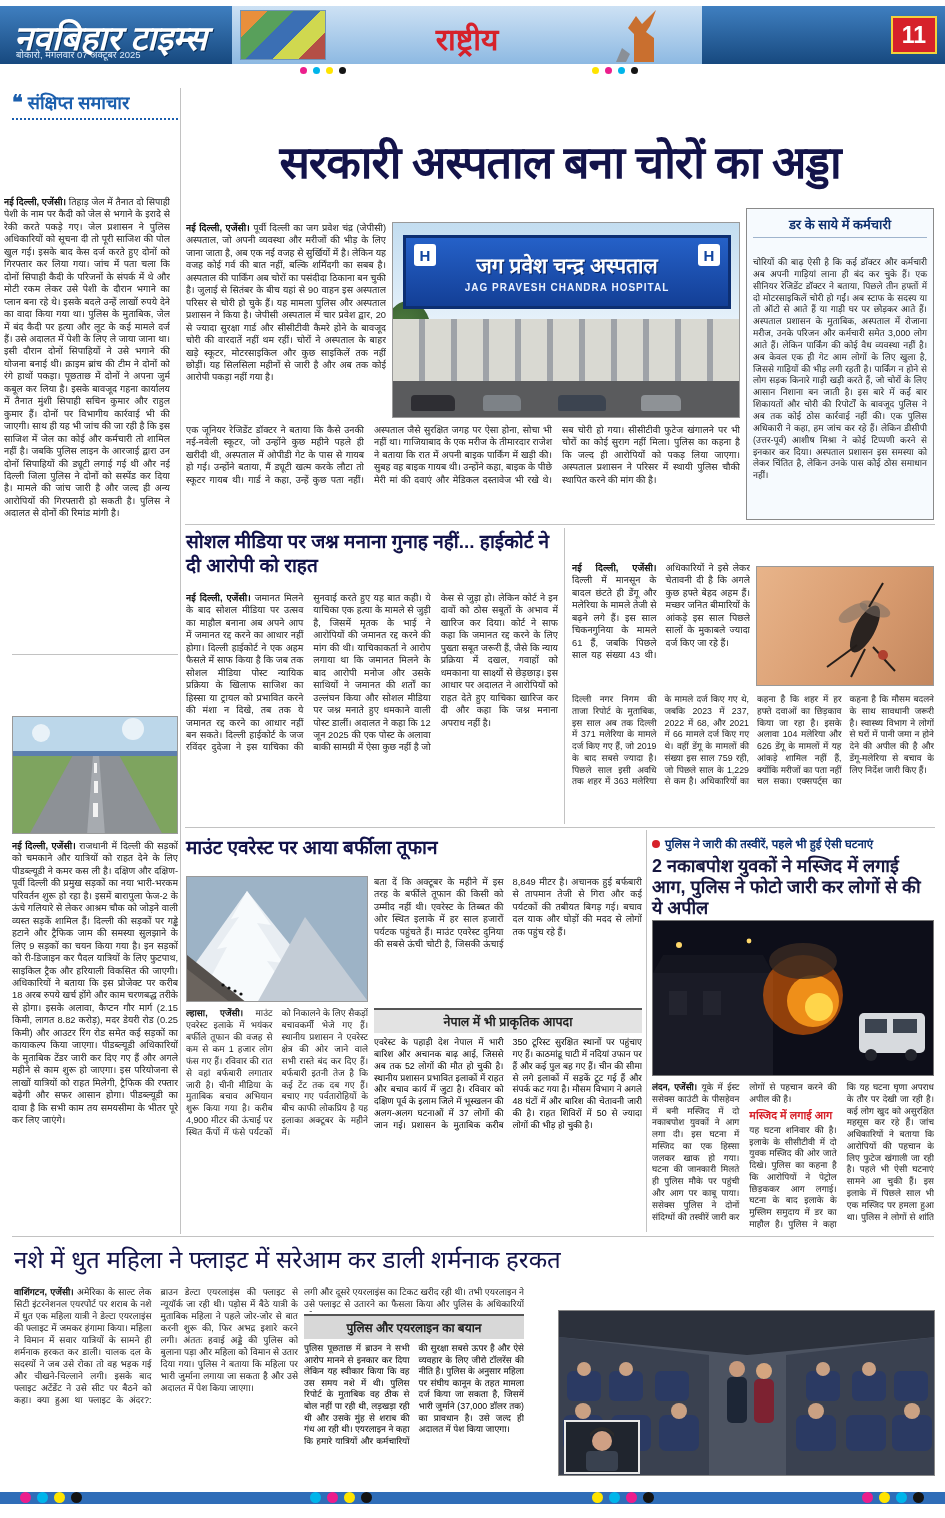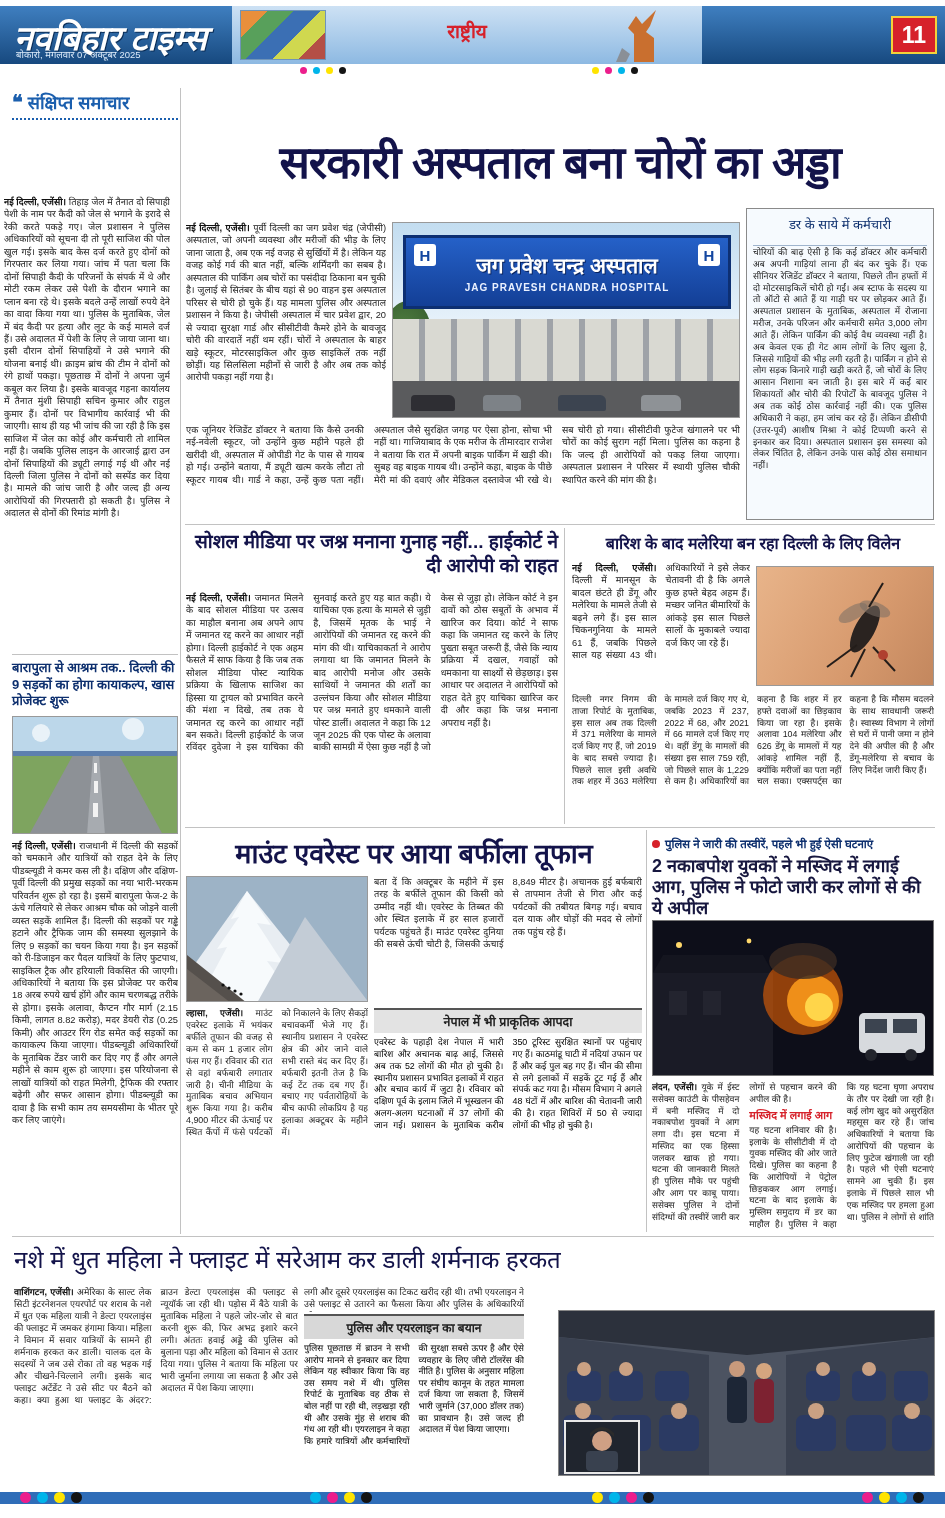--- a/index.html
+++ b/index.html
@@ -11,21 +11,21 @@
   .cols3{column-count:3;column-gap:10px}
   .cols4{column-count:4;column-gap:8px}
   .hline{position:absolute;background:#c2c2c2;height:1px}
   .vline{position:absolute;background:#c2c2c2;width:1px}
 
   
   .header{position:absolute;left:0;top:6px;width:945px;height:58px;background:linear-gradient(#3f7fc0,#17497f)}
   .masthead{position:absolute;left:14px;top:8px;color:#fff;font-size:34px;font-weight:bold;font-style:italic;text-shadow:1px 1px 0 #0a2c55}
   .dateline{position:absolute;left:16px;top:42px;color:#dcebfa;font-size:9.5px}
   .header-center{position:absolute;left:232px;top:0;width:470px;height:58px;background:linear-gradient(#cde1f4,#8db9e2)}
-  .section-title{position:absolute;left:0;top:12px;width:100%;text-align:center;color:#d6212a;font-size:19px;font-weight:bold}
+  .section-title{position:absolute;left:0;top:12px;width:100%;text-align:center;color:#d6212a;font-size:30px;font-weight:bold}
   .collage{position:absolute;left:8px;top:4px;width:86px;height:50px;border:1px solid #6f94b8;background:
     linear-gradient(135deg,#e98f3c 0 20%,#58a05b 20% 40%,#3b6fb4 40% 60%,#d0d84f 60% 80%,#b44f46 80% 100%)}
   .statue{position:absolute;right:10px;top:2px;width:96px;height:54px}
   .pageno{position:absolute;right:8px;top:10px;width:46px;height:38px;background:#d6212a;color:#fff;font-size:23px;font-weight:bold;display:flex;align-items:center;justify-content:center;border:2px solid #f3d23a}
 
   .dotgroup{position:absolute;display:flex;gap:6px}
   .dot{border-radius:50%}
   .dot.s{width:7px;height:7px}
   .dot.b{width:11px;height:11px}
   .c-m{background:#ec1e8c}.c-c{background:#00b5ea}.c-y{background:#ffe400}.c-k{background:#141414}
@@ -38,53 +38,53 @@
   .brief-headline{position:absolute;left:12px;top:120px;width:166px;color:#0d2f6e;font-size:13px;font-weight:bold;line-height:1.28}
   .brief-body{left:4px;top:196px;width:166px;height:456px}
 
   
   .kicker-wrap{position:absolute;left:185px;top:92px;width:750px;text-align:center}
   .kicker{display:inline-block;background:#ffe10a;color:#15154a;font-size:21px;font-weight:bold;padding:3px 14px}
   .lead-headline{position:absolute;left:185px;top:130px;width:750px;text-align:center;color:#13134a;font-size:45px;font-weight:bold;letter-spacing:-1px}
   .lead-col1{left:186px;top:222px;width:200px;height:198px}
   .lead-bottom{left:186px;top:424px;width:554px;height:96px}
   .lead-sidebox{position:absolute;left:746px;top:208px;width:188px;height:312px;border:1px solid #8a8a8a;background:#f6fafe;padding:6px;overflow:hidden}
-  .sidebox-title{color:#0d2f6e;font-size:13px;font-weight:normal;text-align:center;border-bottom:1px solid #9fb4cd;padding-bottom:12px;margin-bottom:1px}
+  .sidebox-title{color:#0d2f6e;font-size:13px;font-weight:bold;text-align:center;border-bottom:1px solid #9fb4cd;padding-bottom:4px;margin-bottom:19px}
   .sidebox-body{font-size:8.9px;line-height:1.33;text-align:justify;color:#1c1c1c}
 
   
   .hospital-photo{position:absolute;left:392px;top:222px;width:348px;height:196px;background:linear-gradient(#c3ddf0,#e9f3fb 55%,#c9c9c2 56%,#b9b9b2);border:1px solid #999;overflow:hidden}
   .hosp-sign{position:absolute;left:10px;top:12px;width:328px;height:74px;background:linear-gradient(#2561c8,#133f96);border:3px solid #0d2f72;display:flex;flex-direction:column;align-items:center;justify-content:center;gap:3px}
   .hosp-sign-hi{color:#fff;font-size:21px;font-weight:bold;text-shadow:1px 1px 0 #08225c}
   .hosp-sign-en{color:#eaf1ff;font-size:10px;font-weight:bold;letter-spacing:1px}
   .h-badge{position:absolute;top:6px;width:22px;height:22px;background:#fff;color:#1346a0;font-weight:bold;font-size:15px;display:flex;align-items:center;justify-content:center;border-radius:3px}
   .hosp-building{position:absolute;left:0;top:96px;width:348px;height:64px;background:
     repeating-linear-gradient(90deg,#d9d9d2 0 26px,#9fa3a8 26px 32px),
     repeating-linear-gradient(0deg,rgba(120,124,130,.55) 0 3px,rgba(0,0,0,0) 3px 16px)}
   .hosp-road{position:absolute;left:0;bottom:0;width:348px;height:36px;background:#5a5b5d}
   .car{position:absolute;bottom:6px;height:16px;border-radius:4px 6px 2px 2px}
   .hosp-tree{position:absolute;left:-8px;top:78px;width:46px;height:60px;background:radial-gradient(circle at 40% 40%,#4d7a3f,#2f5429);border-radius:50%}
 
   
-  .social-headline{position:absolute;left:186px;top:530px;width:372px;text-align:right;color:#13134a;font-size:19px;font-weight:bold;line-height:1.25}
+  .social-headline{position:absolute;left:186px;top:530px;width:372px;text-align:left;color:#13134a;font-size:19px;font-weight:bold;line-height:1.25}
   .social-body{left:186px;top:592px;width:372px;height:230px}
 
   
   .malaria-headline{position:absolute;left:572px;top:532px;width:362px;text-align:center;color:#13134a;font-size:16px;font-weight:bold}
   .malaria-intro{left:572px;top:562px;width:178px;height:128px}
   .mosquito-photo{position:absolute;left:756px;top:566px;width:178px;height:120px;border:1px solid #999;background:linear-gradient(120deg,#e8b48a,#d79a6e 60%,#c3875e);overflow:hidden}
   .malaria-rest{left:572px;top:694px;width:362px;height:130px}
 
   
   .roads-headline{position:absolute;left:12px;top:660px;width:166px;color:#0d2f6e;font-size:13px;font-weight:bold;line-height:1.28}
   .road-photo{position:absolute;left:12px;top:716px;width:166px;height:118px;border:1px solid #999;overflow:hidden}
   .roads-body{left:12px;top:840px;width:166px;height:392px}
 
   
-  .everest-headline{position:absolute;left:186px;top:834px;width:456px;color:#13134a;font-size:27px;font-weight:bold;text-align:center}
+  .everest-headline{position:absolute;left:186px;top:834px;width:456px;color:#13134a;font-size:19px;font-weight:bold;text-align:left}
   .everest-photo{position:absolute;left:186px;top:876px;width:182px;height:126px;border:1px solid #999;overflow:hidden}
   .everest-under{left:186px;top:1008px;width:182px;height:224px;font-size:8.9px}
   .everest-right-top{left:374px;top:876px;width:268px;height:126px}
   .nepal-box{position:absolute;left:374px;top:1008px;width:268px;height:224px;overflow:hidden}
   .nepal-title{background:#e3e3e3;border-top:2px solid #555;color:#222;font-size:12.5px;font-weight:bold;text-align:center;padding:3px 0;margin-bottom:4px}
   .nepal-body{font-size:8.9px;line-height:1.33;text-align:justify;column-count:2;column-gap:9px}
 
   
   .mosque-strap{position:absolute;left:652px;top:836px;width:282px;color:#0d2f6e;font-size:11.5px;font-weight:bold;display:flex;align-items:center;gap:5px}
   .bullet{width:8px;height:8px;border-radius:50%;background:#d6212a;flex:0 0 auto}
@@ -184,41 +184,39 @@
 
   <div class="tb lead-bottom cols3">
     <span>एक जूनियर रेजिडेंट डॉक्टर ने बताया कि कैसे उनकी नई-नवेली स्कूटर, जो उन्होंने कुछ महीने पहले ही खरीदी थी, अस्पताल में ओपीडी गेट के पास से गायब हो गई। उन्होंने बताया, मैं ड्यूटी खत्म करके लौटा तो स्कूटर गायब थी। गार्ड ने कहा, उन्हें कुछ पता नहीं। अस्पताल जैसे सुरक्षित जगह पर ऐसा होना, सोचा भी नहीं था। गाजियाबाद के एक मरीज के तीमारदार राजेश ने बताया कि रात में अपनी बाइक पार्किंग में खड़ी की। सुबह वह बाइक गायब थी। उन्होंने कहा, बाइक के पीछे मेरी मां की दवाएं और मेडिकल दस्तावेज भी रखे थे। सब चोरी हो गया। सीसीटीवी फुटेज खंगालने पर भी चोरों का कोई सुराग नहीं मिला। पुलिस का कहना है कि जल्द ही आरोपियों को पकड़ लिया जाएगा। अस्पताल प्रशासन ने परिसर में स्थायी पुलिस चौकी स्थापित करने की मांग की है।</span>
   </div>
 
   <div class="social-headline">सोशल मीडिया पर जश्न मनाना गुनाह नहीं... हाईकोर्ट ने दी आरोपी को राहत</div>
   <div class="tb social-body cols3">
     <span class="byline">नई दिल्ली, एजेंसी।</span> <span>जमानत मिलने के बाद सोशल मीडिया पर उत्सव का माहौल बनाना अब अपने आप में जमानत रद्द करने का आधार नहीं होगा। दिल्ली हाईकोर्ट ने एक अहम फैसले में साफ किया है कि जब तक सोशल मीडिया पोस्ट न्यायिक प्रक्रिया के खिलाफ साजिश का हिस्सा या ट्रायल को प्रभावित करने की मंशा न दिखे, तब तक ये जमानत रद्द करने का आधार नहीं बन सकते। दिल्ली हाईकोर्ट के जज रविंदर दुदेजा ने इस याचिका की सुनवाई करते हुए यह बात कही। ये याचिका एक हत्या के मामले से जुड़ी है, जिसमें मृतक के भाई ने आरोपियों की जमानत रद्द करने की मांग की थी। याचिकाकर्ता ने आरोप लगाया था कि जमानत मिलने के बाद आरोपी मनोज और उसके साथियों ने जमानत की शर्तों का उल्लंघन किया और सोशल मीडिया पर जश्न मनाते हुए धमकाने वाली पोस्ट डालीं। अदालत ने कहा कि 12 जून 2025 की एक पोस्ट के अलावा बाकी सामग्री में ऐसा कुछ नहीं है जो केस से जुड़ा हो। लेकिन कोर्ट ने इन दावों को ठोस सबूतों के अभाव में खारिज कर दिया। कोर्ट ने साफ कहा कि जमानत रद्द करने के लिए पुख्ता सबूत जरूरी हैं, जैसे कि न्याय प्रक्रिया में दखल, गवाहों को धमकाना या साक्ष्यों से छेड़छाड़। इस आधार पर अदालत ने आरोपियों को राहत देते हुए याचिका खारिज कर दी और कहा कि जश्न मनाना अपराध नहीं है।</span>
   </div>
 
-  <div class="malaria-headline">बारिश के बाद मलेरिया बन रहा दिल्ली के लिए विलेन</div>
   <div class="tb malaria-intro cols2">
     <span class="byline">नई दिल्ली, एजेंसी।</span> <span>दिल्ली में मानसून के बादल छंटते ही डेंगू और मलेरिया के मामले तेजी से बढ़ने लगे हैं। इस साल चिकनगुनिया के मामले 61 हैं, जबकि पिछले साल यह संख्या 43 थी। अधिकारियों ने इसे लेकर चेतावनी दी है कि अगले कुछ हफ्ते बेहद अहम हैं। मच्छर जनित बीमारियों के आंकड़े इस साल पिछले सालों के मुकाबले ज्यादा दर्ज किए जा रहे हैं।</span>
   </div>
   <div class="mosquito-photo">
     <svg width="178" height="120" viewBox="0 0 178 120">
       <ellipse cx="108" cy="62" rx="10" ry="26" fill="#2a2320" transform="rotate(28 108 62)"></ellipse>
       <ellipse cx="96" cy="46" rx="7" ry="16" fill="rgba(120,110,100,0.55)" transform="rotate(60 96 46)"></ellipse>
       <ellipse cx="118" cy="42" rx="7" ry="16" fill="rgba(120,110,100,0.55)" transform="rotate(110 118 42)"></ellipse>
       <line x1="100" y1="78" x2="70" y2="100" stroke="#231d1a" stroke-width="2"></line>
       <line x1="108" y1="82" x2="94" y2="110" stroke="#231d1a" stroke-width="2"></line>
       <line x1="116" y1="80" x2="138" y2="104" stroke="#231d1a" stroke-width="2"></line>
       <line x1="112" y1="40" x2="126" y2="16" stroke="#231d1a" stroke-width="2"></line>
       <circle cx="126" cy="88" r="5" fill="#b0402f"></circle>
     </svg>
   </div>
   <div class="tb malaria-rest cols4" style="font-size:8.8px">
     <span>दिल्ली नगर निगम की ताजा रिपोर्ट के मुताबिक, इस साल अब तक दिल्ली में 371 मलेरिया के मामले दर्ज किए गए हैं, जो 2019 के बाद सबसे ज्यादा है। पिछले साल इसी अवधि तक शहर में 363 मलेरिया के मामले दर्ज किए गए थे, जबकि 2023 में 237, 2022 में 68, और 2021 में 66 मामले दर्ज किए गए थे। वहीं डेंगू के मामलों की संख्या इस साल 759 रही, जो पिछले साल के 1,229 से कम है। अधिकारियों का कहना है कि शहर में हर हफ्ते दवाओं का छिड़काव किया जा रहा है। इसके अलावा 104 मलेरिया और 626 डेंगू के मामलों में यह आंकड़े शामिल नहीं हैं, क्योंकि मरीजों का पता नहीं चल सका। एक्सपर्ट्स का कहना है कि मौसम बदलने के साथ सावधानी जरूरी है। स्वास्थ्य विभाग ने लोगों से घरों में पानी जमा न होने देने की अपील की है और डेंगू-मलेरिया से बचाव के लिए निर्देश जारी किए हैं।</span>
   </div>
 
-  <div class="roads-headline">बारापुला से आश्रम तक.. दिल्ली की 9 सड़कों का होगा कायाकल्प, खास प्रोजेक्ट शुरू</div>
   <div class="road-photo">
     <svg width="166" height="118" viewBox="0 0 166 118">
       <rect width="166" height="40" fill="#bcd7ea"></rect>
       <rect y="38" width="166" height="80" fill="#7ea45f"></rect>
       <polygon points="60,38 106,38 150,118 16,118" fill="#8d9196"></polygon>
       <polygon points="80,38 86,38 92,118 74,118" fill="#a7abb0"></polygon>
       <rect x="81" y="46" width="3" height="10" fill="#f2f2f2"></rect>
       <rect x="81" y="64" width="4" height="12" fill="#f2f2f2"></rect>
       <rect x="80" y="86" width="5" height="14" fill="#f2f2f2"></rect>
       <rect x="0" y="34" width="166" height="5" fill="#5d7fae"></rect>

